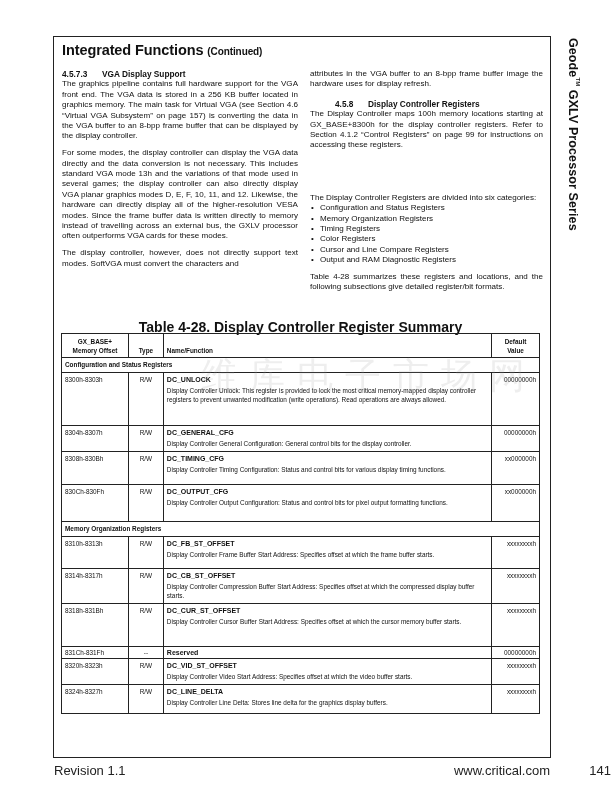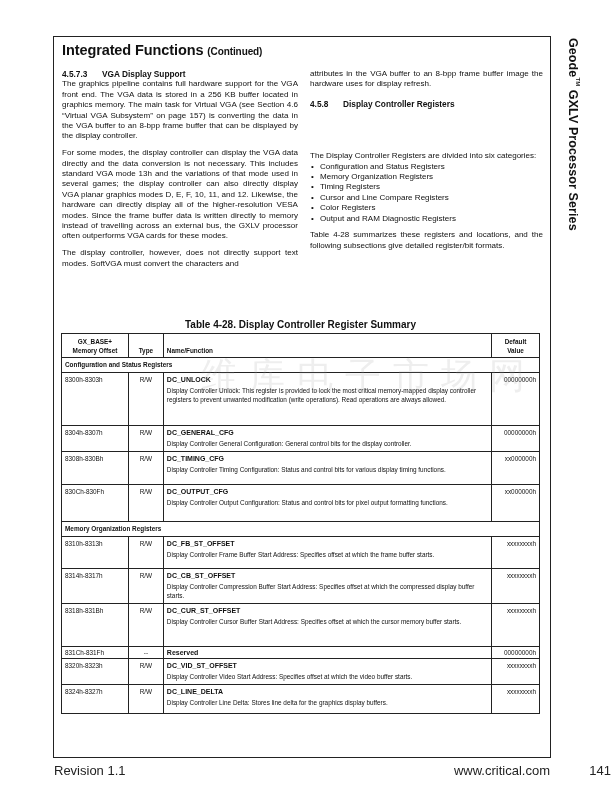--- a/index.html
+++ b/index.html
@@ -23,29 +23,29 @@
     white-space: nowrap;
   }
   .side-title sup { font-size: 6px; }
 
   .col { position: absolute; font-size: 8.05px; line-height: 10.4px; text-align: justify; }
   .col-left { left: 62px; top: 69px; width: 236px; }
   .col-right { left: 310px; top: 69px; width: 233px; }
 
   .sec-head { font-weight: bold; font-size: 8.3px; }
   .sec-head .num { display: inline-block; width: 40px; }
-  .sec-head.s458 .num { width: 33px; }
+  .sec-head.s458 .num { width: 33px; margin-left: 25px; }
   p { margin-bottom: 6.4px; }
   ul { list-style: none; margin-bottom: 6.4px; }
   ul li { padding-left: 10px; position: relative; text-align: left; }
   ul li::before { content: "\2022"; position: absolute; left: 1px; }
 
   .table-caption {
     position: absolute; left: 61px; width: 479px; top: 319px;
-    text-align: center; font-weight: bold; font-size: 10px;
+    text-align: center; font-weight: bold; font-size: 14px;
   }
   table.reg {
     position: absolute; left: 61px; top: 333px; width: 479px;
     border-collapse: collapse; font-size: 6.4px; line-height: 9px;
   }
   table.reg td, table.reg th {
     border: 0.9px solid #222; vertical-align: top; padding: 2px 3px;
   }
   table.reg th { font-weight: bold; vertical-align: bottom; padding: 3px 3px 2px 3px; }
   .c1 { width: 67px; }
@@ -103,27 +103,28 @@
   <p>The graphics pipeline contains full hardware support for the VGA front end. The VGA data is stored in a 256 KB buffer located in graphics memory. The main task for Virtual VGA (see Section 4.6 “Virtual VGA Subsystem” on page 157) is converting the data in the VGA buffer to an 8-bpp frame buffer that can be displayed by the display controller.</p>
   <p>For some modes, the display controller can display the VGA data directly and the data conversion is not necessary. This includes standard VGA mode 13h and the variations of that mode used in several games; the display controller can also directly display VGA planar graphics modes D, E, F, 10, 11, and 12. Likewise, the hardware can directly display all of the higher-resolution VESA modes. Since the frame buffer data is written directly to memory instead of travelling across an external bus, the GXLV processor often outperforms VGA cards for these modes.</p>
   <p>The display controller, however, does not directly support text modes. SoftVGA must convert the characters and</p>
 </div>
 
 <div class="col col-right">
   <p style="margin-bottom:9px;">attributes in the VGA buffer to an 8-bpp frame buffer image the hardware uses for display refresh.</p>
   <div class="sec-head s458">
     <span class="num">4.5.8</span><span>Display Controller Registers</span>
   </div>
+  <p>The Display Controller maps 100h memory locations starting at GX_BASE+8300h for the display controller registers. Refer to Section 4.1.2 “Control Registers” on page 99 for instructions on accessing these registers.</p>
   <p style="margin-bottom:0;margin-top:42px;">The Display Controller Registers are divided into six categories:</p>
   <ul>
     <li>Configuration and Status Registers</li>
     <li>Memory Organization Registers</li>
     <li>Timing Registers</li>
+    <li>Color Registers</li>
     <li>Cursor and Line Compare Registers</li>
-    <li>Color Registers</li>
     <li>Output and RAM Diagnostic Registers</li>
   </ul>
   <p>Table 4-28 summarizes these registers and locations, and the following subsections give detailed register/bit formats.</p>
 </div>
 
 <div class="table-caption">Table 4-28.  Display Controller Register Summary</div>
 
 <table class="reg">
   <tbody>
       <tr>

